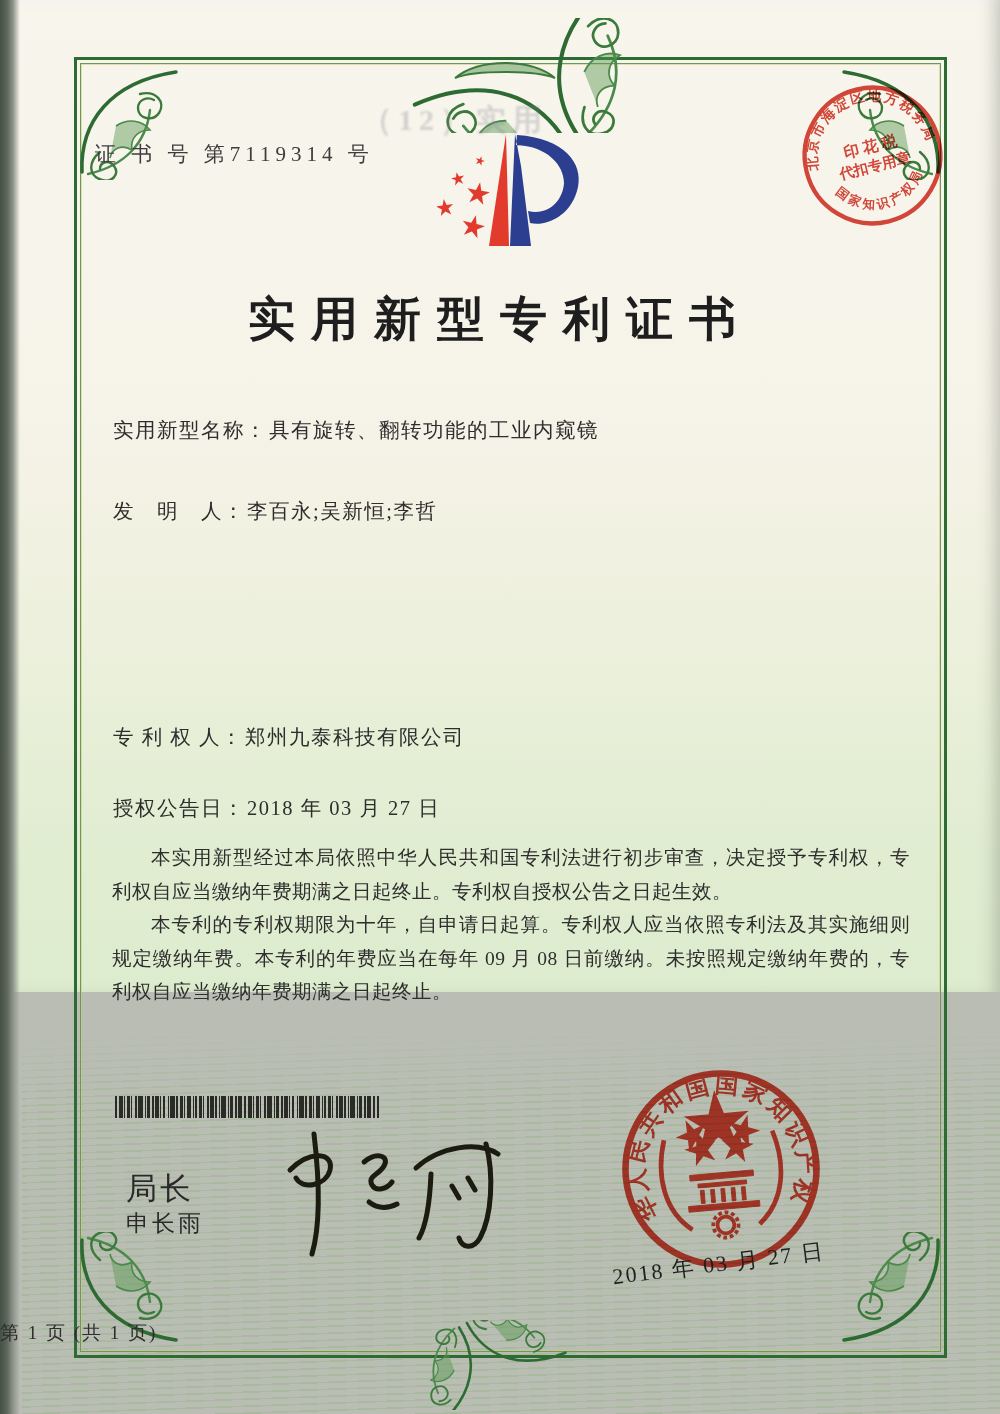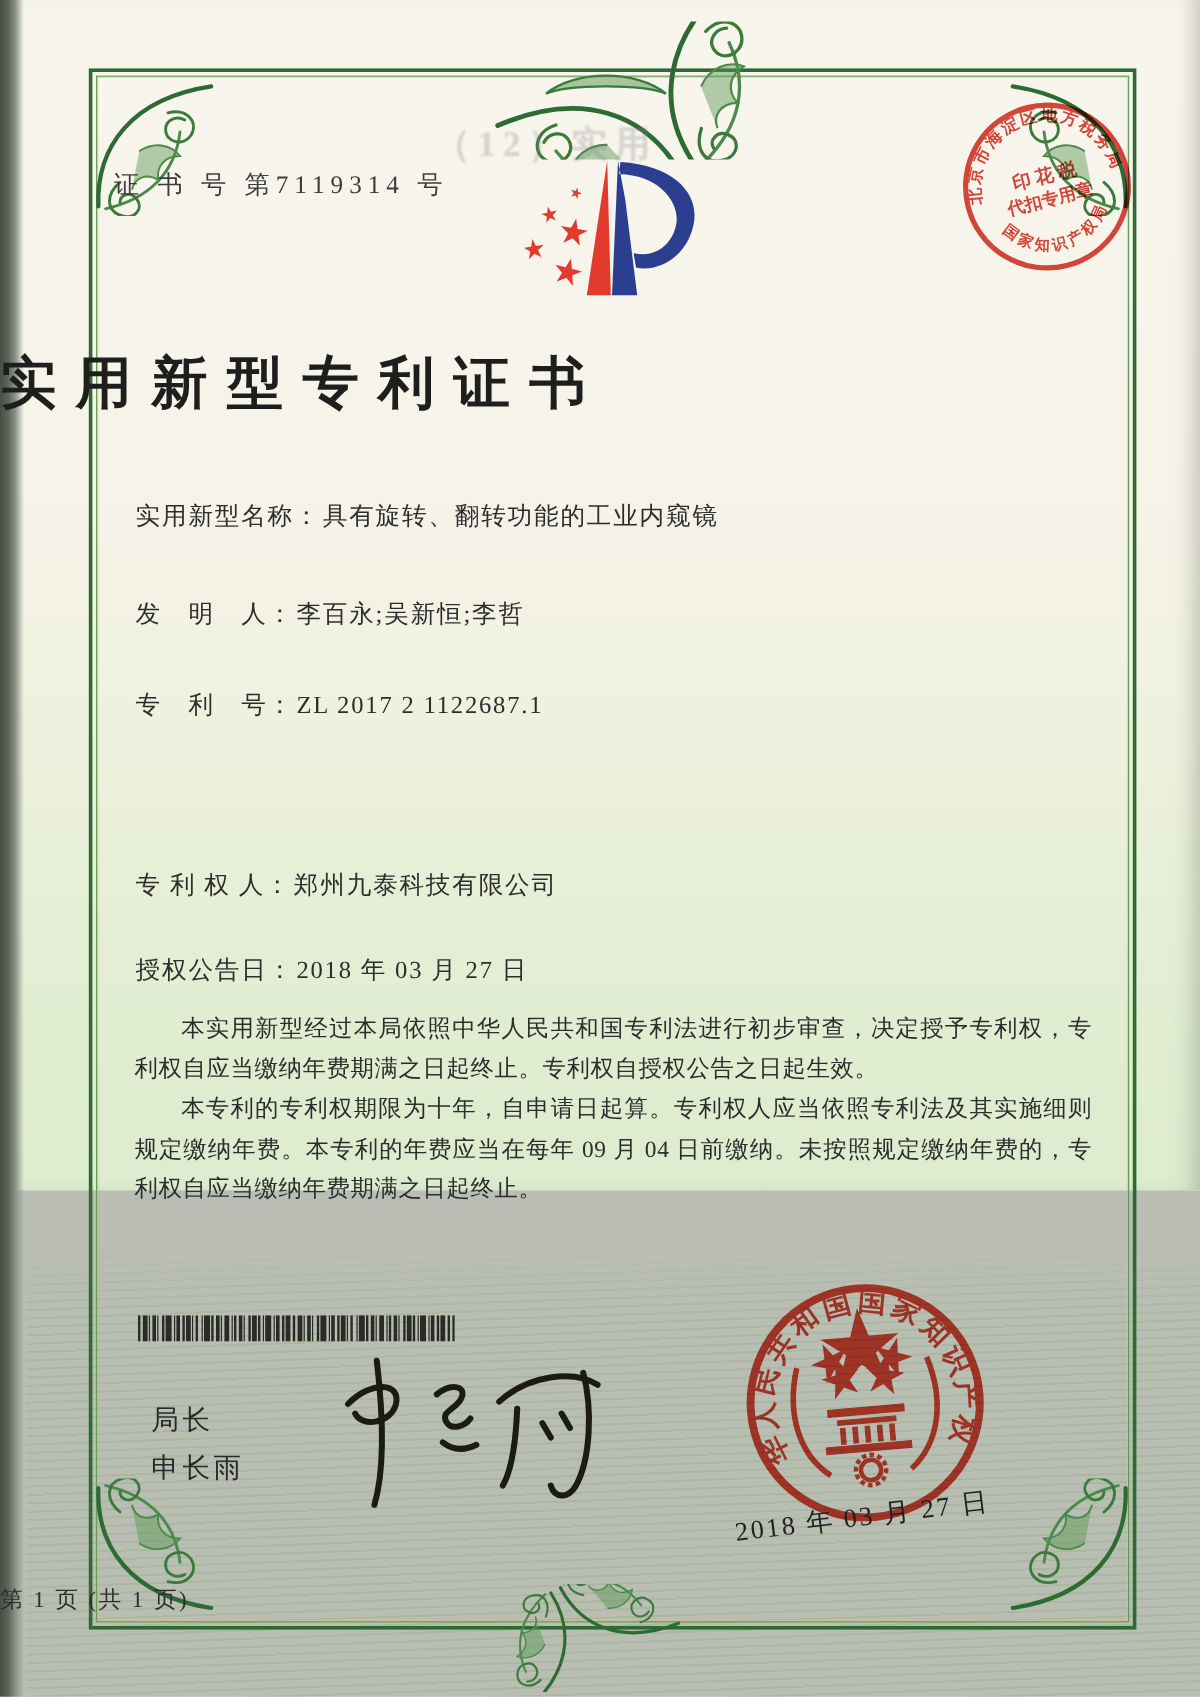--- a/index.html
+++ b/index.html
@@ -21,29 +21,29 @@
     mask-image:linear-gradient(180deg,transparent 0,#000 18%,#000 100%);}
   .frame{position:absolute;left:74px;top:57px;width:867px;height:1295px;
     border:3px solid #2e6b33;}
   .frame-inner{position:absolute;left:3px;top:3px;right:3px;bottom:3px;border:1px solid #679a5d;
     box-shadow:0 0 0 1px rgba(214,199,120,.55) inset;}
   .ornament{position:absolute;pointer-events:none;}
   .ghost{position:absolute;left:362px;top:100px;font-size:30px;letter-spacing:6px;
     color:rgba(125,128,140,.30);filter:blur(1px);font-weight:bold;}
   .cert-no{position:absolute;left:95px;top:140px;font-size:21px;letter-spacing:5px;color:#3c3c3c;}
   .logo{position:absolute;left:437px;top:126px;width:205px;height:138px;}
-  .title{position:absolute;left:0;width:1000px;top:288px;
+  .title{position:absolute;left:0;width:1000px;top:288px;text-align:center;
     font-size:47px;font-weight:bold;letter-spacing:16px;color:#1e1e1e;}
   .field{position:absolute;left:113px;width:800px;font-size:20.5px;color:#2d2d2d;letter-spacing:1.5px;white-space:nowrap;}
   .field .val{margin-left:2px;}
   .paras{position:absolute;left:112px;top:841px;width:798px;font-size:19.5px;line-height:33.5px;
     color:#2d2d2d;text-align:justify;letter-spacing:.5px;}
   .paras p{margin:0;text-indent:2em;}
   .barcode{position:absolute;left:115px;top:1096px;width:264px;height:22px;}
-  .issuer-title{position:absolute;left:126px;top:1168px;font-size:23px;color:#2a2a2a;letter-spacing:3px;
+  .issuer-title{position:absolute;left:126px;top:1168px;font-size:31px;color:#2a2a2a;letter-spacing:3px;
     font-family:"Liberation Sans","DejaVu Sans",sans-serif;}
   .issuer-name{position:absolute;left:126px;top:1208px;font-size:23px;color:#2a2a2a;letter-spacing:3px;
     font-family:Liberation Sans, sans-serif;}
   .signature{position:absolute;left:268px;top:1128px;width:250px;height:135px;}
   .tax-stamp{position:absolute;left:795px;top:78px;width:155px;height:155px;
     mix-blend-mode:multiply;opacity:.92;transform:rotate(-14deg);}
   .main-seal{position:absolute;left:618px;top:1066px;width:206px;height:206px;
     mix-blend-mode:multiply;opacity:.95;transform:rotate(-5deg);}
   .seal-date{position:absolute;left:612px;top:1250px;width:200px;font-size:22px;color:#1f1f1f;
     letter-spacing:2px;transform:rotate(-7deg);white-space:nowrap;}
@@ -152,33 +152,30 @@
   </svg>
 
   <div class="title">实用新型专利证书</div>
 
   <div class="field" style="top:416px">
     <span>实用新型名称：</span><span class="val">具有旋转、翻转功能的工业内窥镜</span>
   </div>
   <div class="field" style="top:497px">
     <span>发　明　人：</span><span class="val">李百永;吴新恒;李哲</span>
   </div>
-  <div class="field" style="top:573px">
-    <span>专　利　号：</span><span class="val">ZL 2017 2 1122687.1</span>
-  </div>
   <div class="field" style="top:723px">
     <span>专 利 权 人：</span><span class="val">郑州九泰科技有限公司</span>
   </div>
   <div class="field" style="top:794px">
     <span>授权公告日：</span><span class="val">2018 年 03 月 27 日</span>
   </div>
 
   <div class="paras">
     <p>本实用新型经过本局依照中华人民共和国专利法进行初步审查，决定授予专利权，专利权自应当缴纳年费期满之日起终止。专利权自授权公告之日起生效。</p>
-    <p>本专利的专利权期限为十年，自申请日起算。专利权人应当依照专利法及其实施细则规定缴纳年费。本专利的年费应当在每年 09 月 04 日前缴纳。未按照规定缴纳年费的，专利权自应当缴纳年费期满之日起终止。</p>
+    <p>本专利的专利权期限为十年，自申请日起算。专利权人应当依照专利法及其实施细则规定缴纳年费。本专利的年费应当在每年 09 月 08 日前缴纳。未按照规定缴纳年费的，专利权自应当缴纳年费期满之日起终止。</p>
   </div>
 
   <svg class="barcode" viewBox="0 0 264 22" preserveAspectRatio="none">
     <line x1="0" y1="11" x2="264" y2="11" stroke="#2a2a26" stroke-width="22" stroke-dasharray="2 2 4 1 1 2 3 1 1 3 2 1 5 2 1 1 3 2 2 1 4 1 1 2 2 3 1 1 5 1 2 2 3 1 1 2 4 2 1 1 2 2 3 1 1 3 2 1 4 1 2 2 1 1 5 2 1 1 3 2 2 1 4 2"></line>
   </svg>
 
   <div class="issuer-title">局长</div>
   <div class="issuer-name">申长雨</div>
 
   <svg class="signature" viewBox="0 0 250 135">

